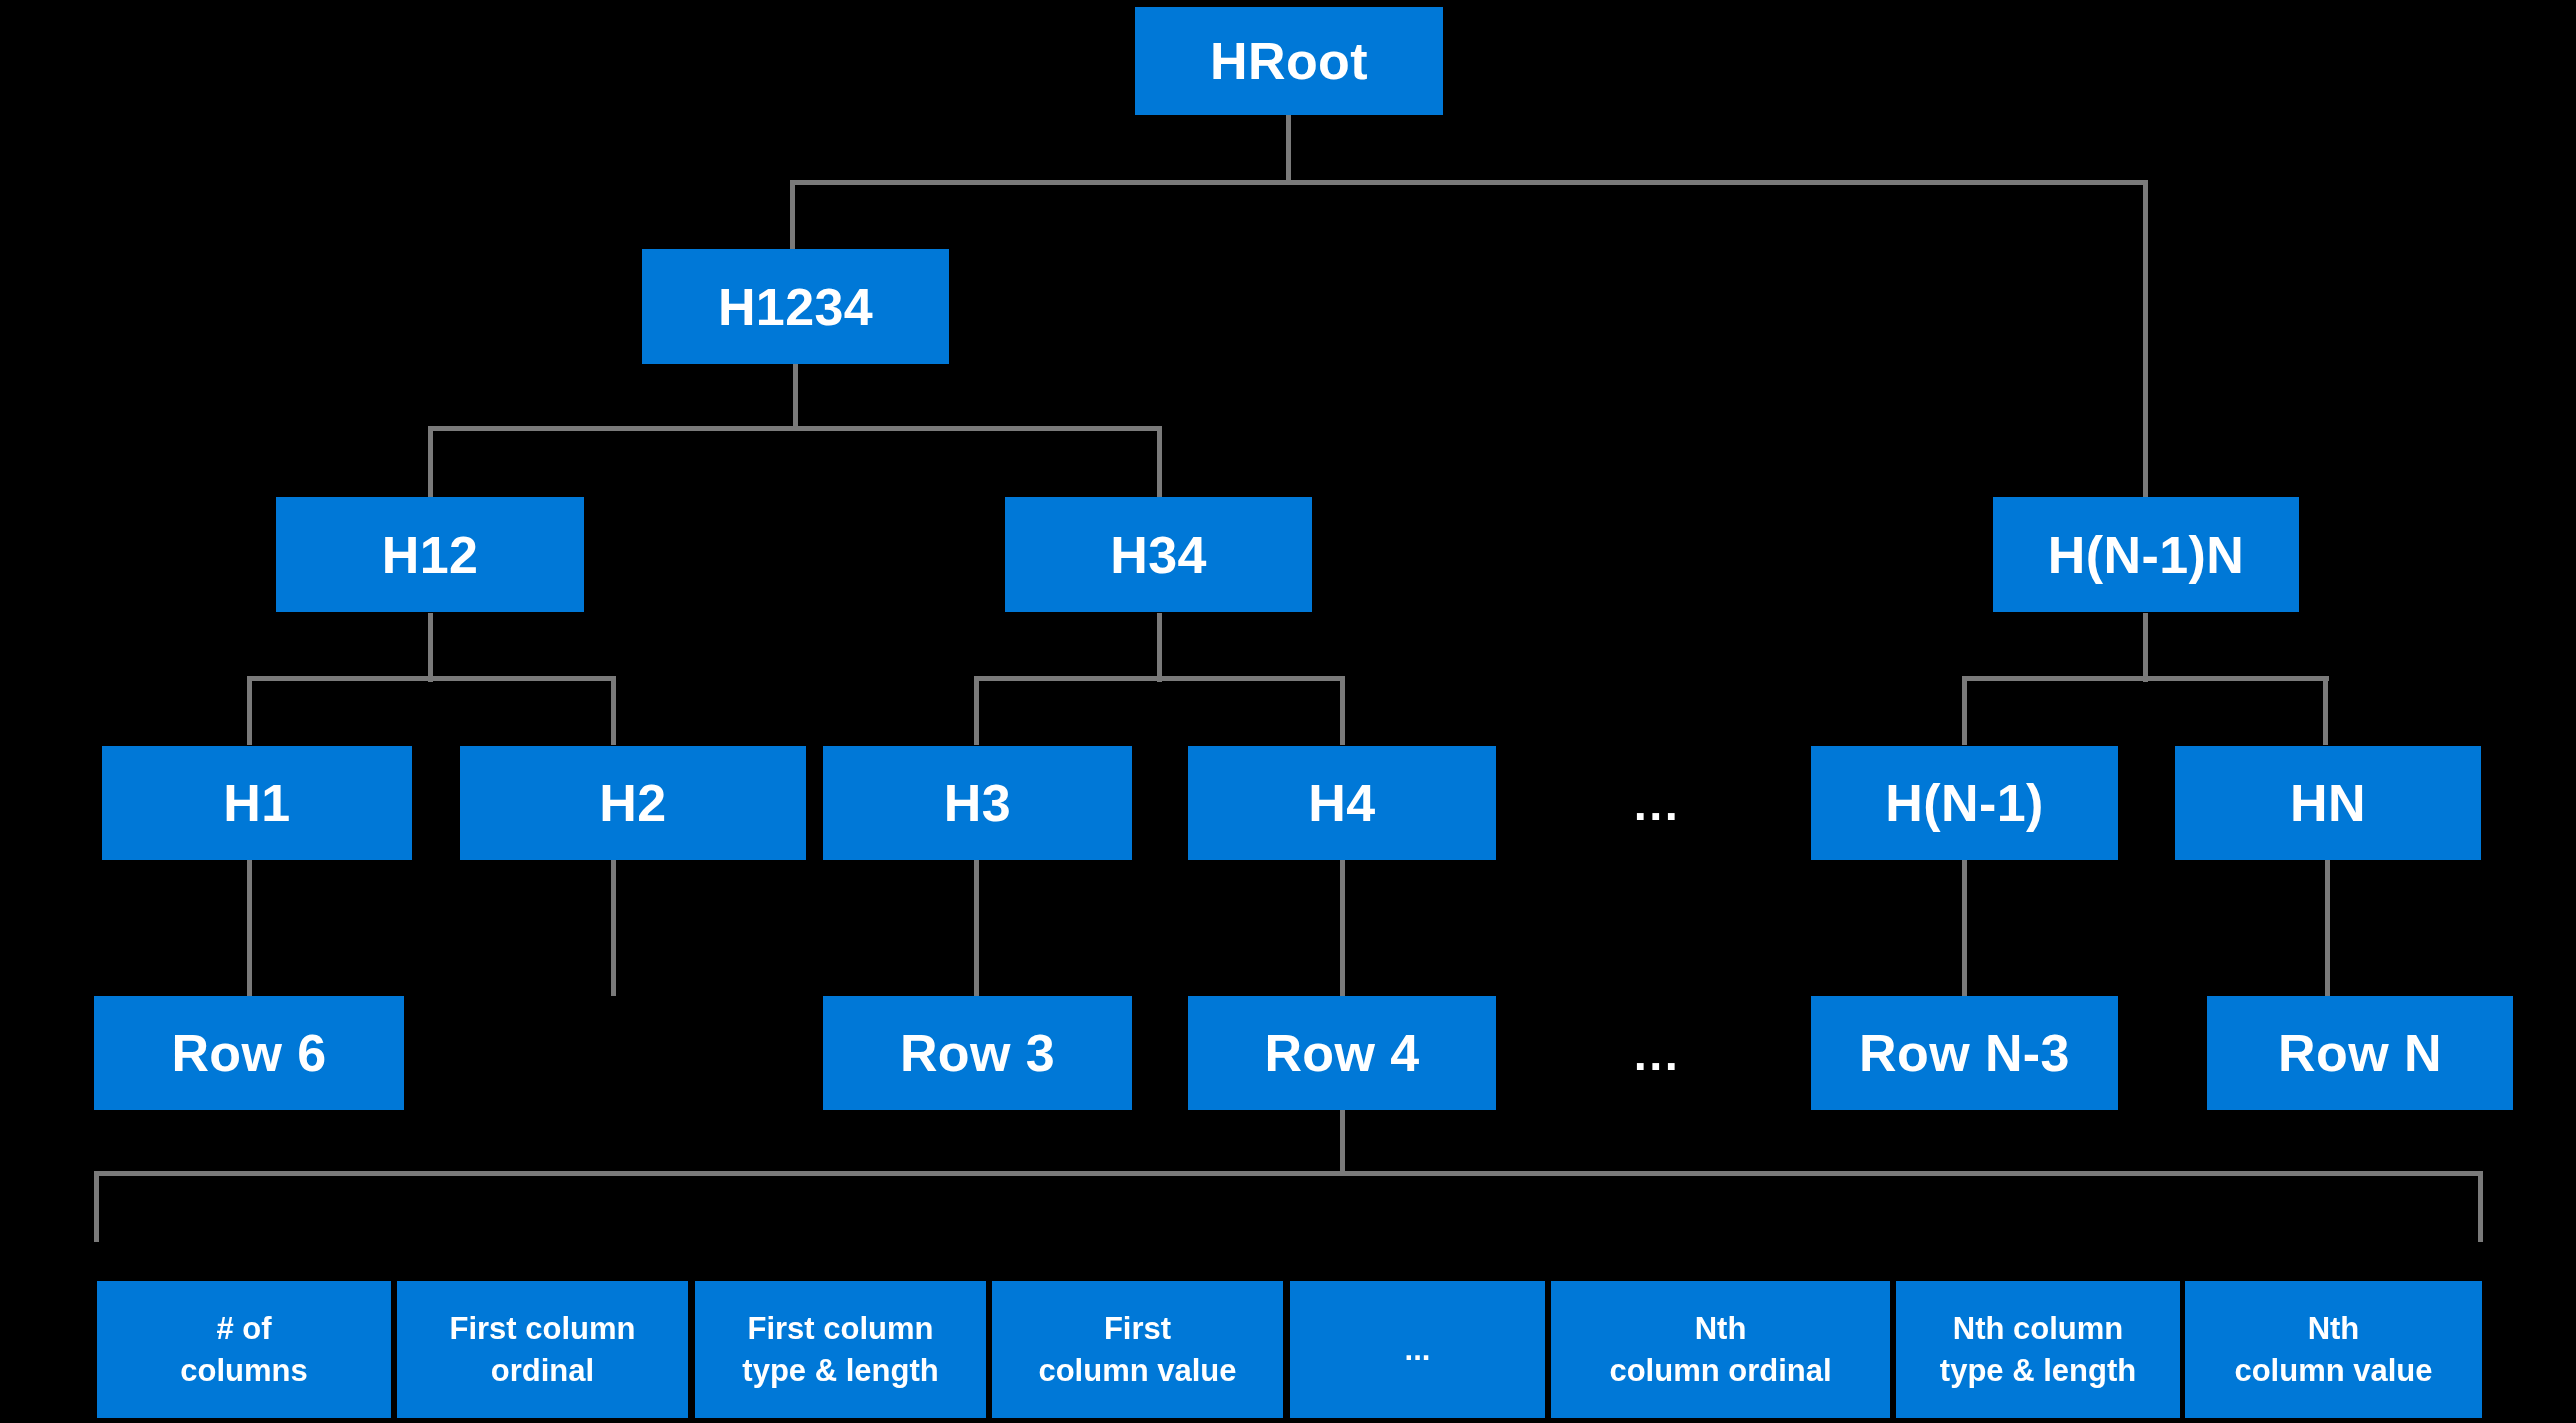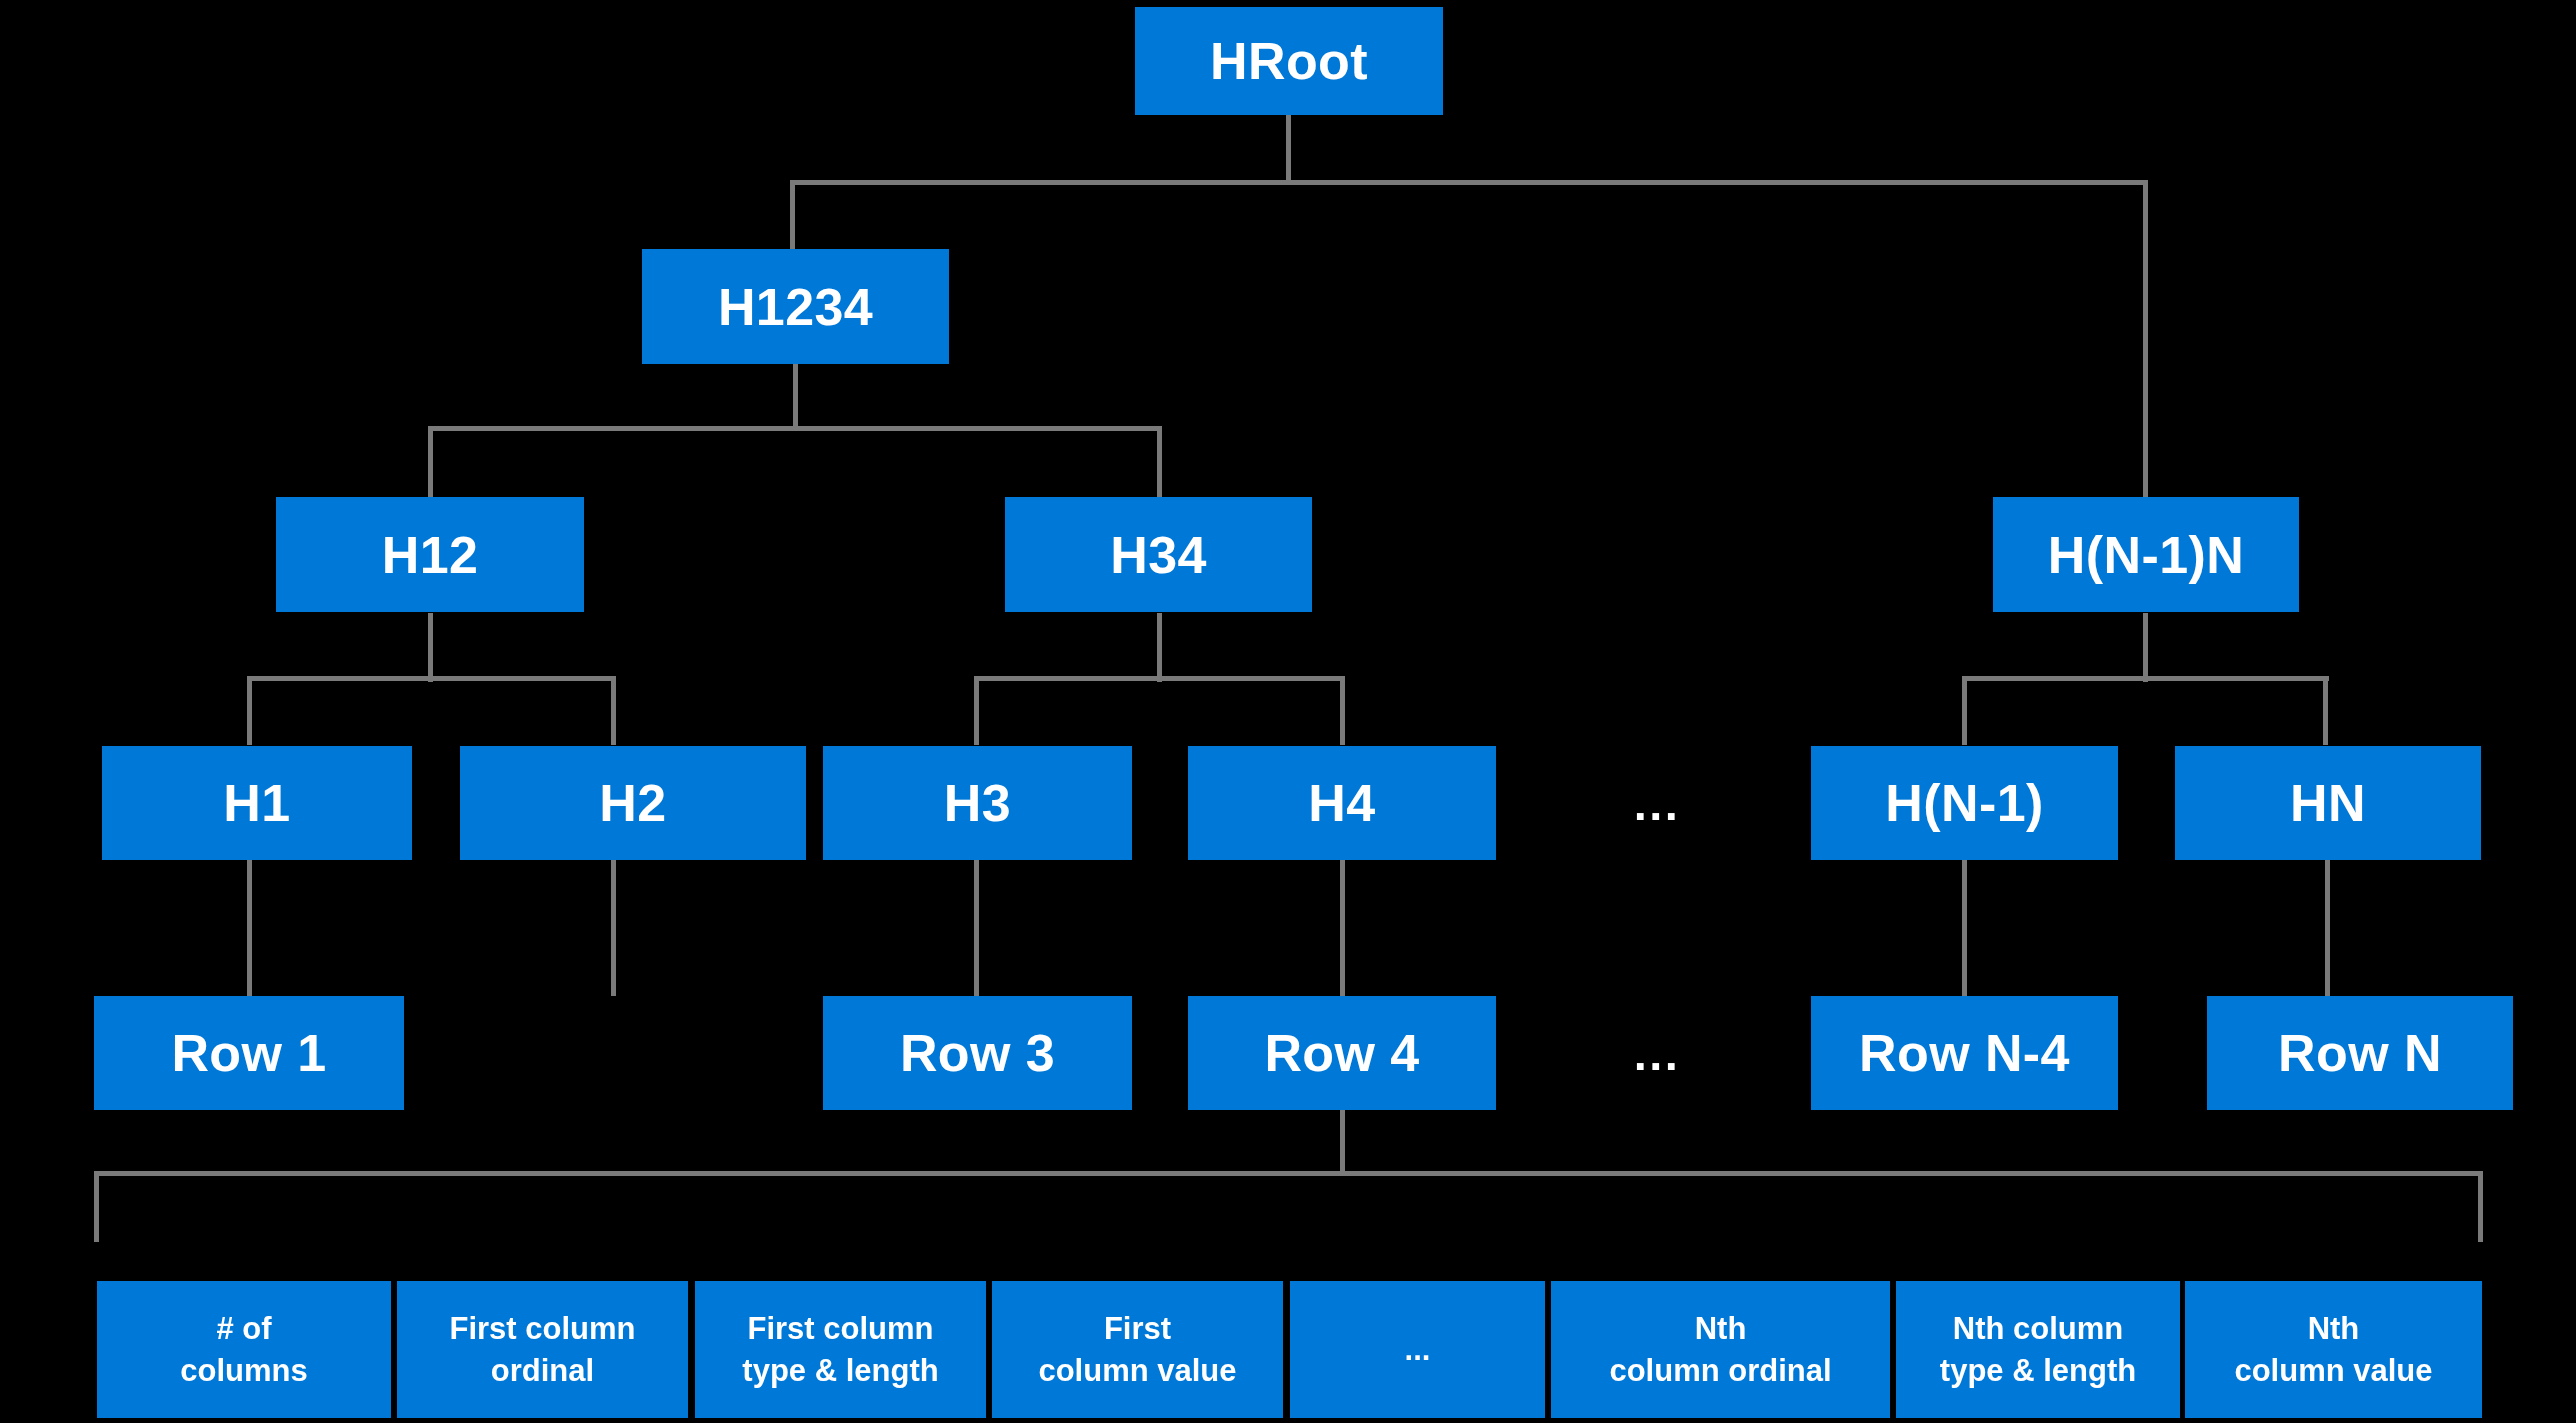--- a/index.html
+++ b/index.html
@@ -94,25 +94,25 @@
   <div class="node" style="left:1993px;top:497px;width:306px;height:115px;">H(N-1)N</div>
 
   <div class="node" style="left:94px;top:746px;width:310px;height:114px;margin-left:8px;">H1</div>
   <div class="node" style="left:460px;top:746px;width:346px;height:114px;">H2</div>
   <div class="node" style="left:823px;top:746px;width:309px;height:114px;">H3</div>
   <div class="node" style="left:1188px;top:746px;width:308px;height:114px;">H4</div>
   <div class="ellipsis" style="left:1602px;top:746px;width:110px;height:114px;">...</div>
   <div class="node" style="left:1811px;top:746px;width:307px;height:114px;">H(N-1)</div>
   <div class="node" style="left:2175px;top:746px;width:306px;height:114px;">HN</div>
 
-  <div class="node" style="left:94px;top:996px;width:310px;height:114px;">Row 1</div>
+  <div class="node" style="left:94px;top:996px;width:310px;height:114px;">Row 6</div>
   <div class="node" style="left:823px;top:996px;width:309px;height:114px;">Row 3</div>
   <div class="node" style="left:1188px;top:996px;width:308px;height:114px;">Row 4</div>
   <div class="ellipsis" style="left:1602px;top:996px;width:110px;height:114px;">...</div>
-  <div class="node" style="left:1811px;top:996px;width:307px;height:114px;">Row N-4</div>
+  <div class="node" style="left:1811px;top:996px;width:307px;height:114px;">Row N-3</div>
   <div class="node" style="left:2175px;top:996px;width:306px;height:114px;margin-left:32px;">Row N</div>
 
   <div class="cell" style="left:97px;width:294px;"># of
 columns</div>
   <div class="cell" style="left:397px;width:291px;">First column
 ordinal</div>
   <div class="cell" style="left:695px;width:291px;">First column
 type &amp; length</div>
   <div class="cell" style="left:992px;width:291px;">First
 column value</div>

